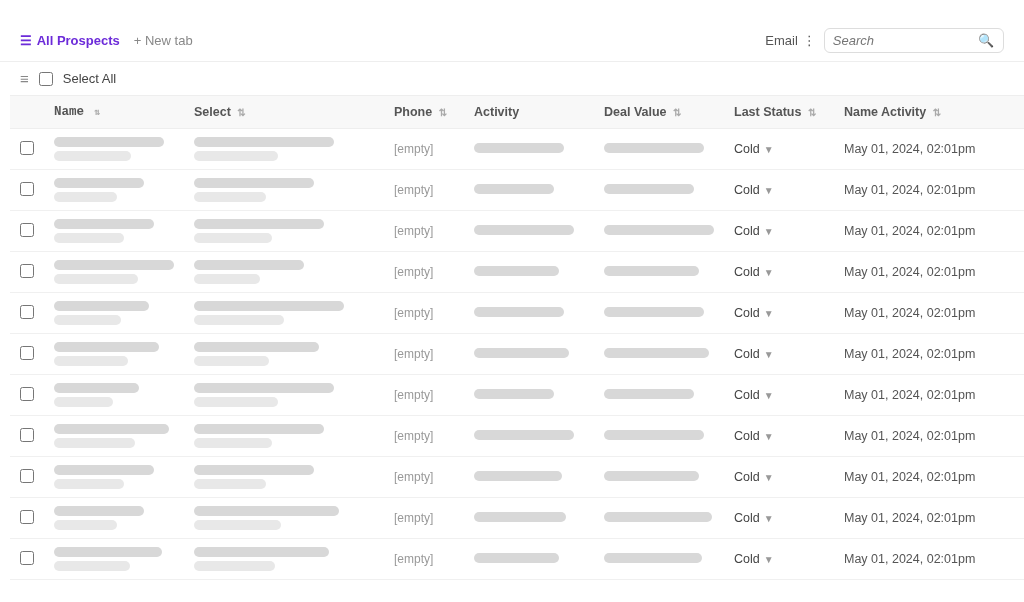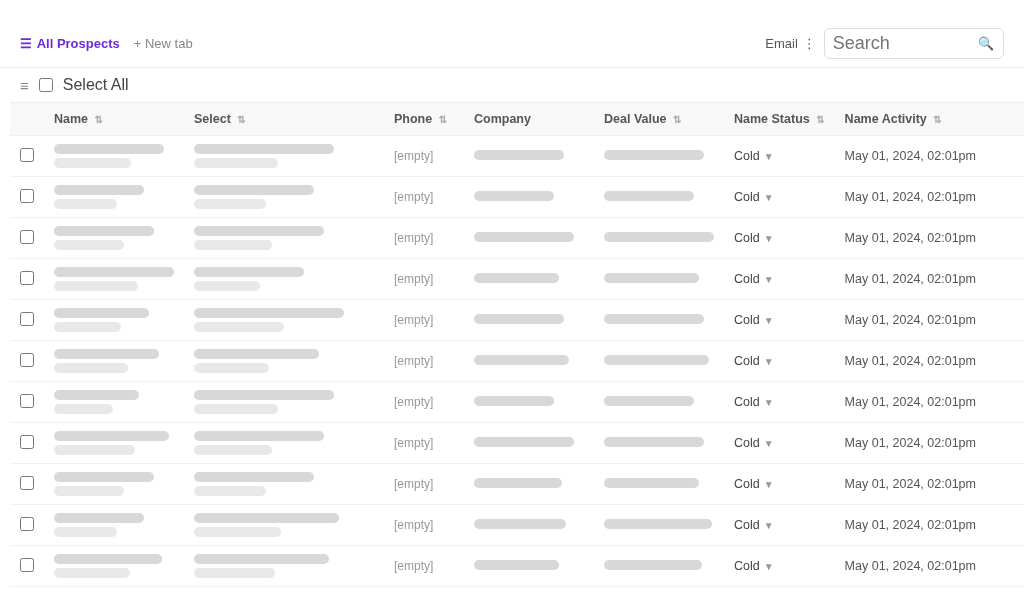--- a/index.html
+++ b/index.html
@@ -82,36 +82,37 @@
       align-items: center;
       border: 1px solid #ddd;
       border-radius: 6px;
       padding: 4px 8px;
       gap: 6px;
       background: #fff;
     }
     .search-input {
       border: none;
       outline: none;
-      font-size: 18px;
+      font-size: 13px;
       color: #0369a1;
       width: 140px;
       background: transparent;
+      font-style: italic;
     }
     .search-icon { color: #aaa; font-size: 13px; }
 
     .toolbar-row {
       display: flex;
       align-items: center;
       padding: 8px 20px;
       gap: 10px;
     }
     .hamburger-icon { color: #888; cursor: pointer; font-size: 15px; }
     .select-all-cb { width: 14px; height: 14px; cursor: pointer; }
-    .select-all-label { color: #444; font-size: 16px; cursor: pointer; }
+    .select-all-label { color: #444; font-size: 13px; cursor: pointer; }
 
     .table-wrapper {
       overflow-x: auto;
       padding: 0 10px;
     }
     table {
       width: 100%;
       border-collapse: collapse;
       font-size: 12.5px;
     }
@@ -154,21 +155,21 @@
       align-items: center;
       gap: 4px;
       white-space: nowrap;
     }
     .deal-status-label { color: #444; }
     .dropdown-arrow { color: #999; font-size: 10px; cursor: pointer; }
 
     .last-activity-cell { white-space: nowrap; color: #555; }
 
     .th-check { width: 30px; }
-    .th-name { min-width: 130px; }
+    .th-name { min-width: 130px; font-family: Liberation Mono, monospace; }
     .th-email { min-width: 200px; }
     .th-phone { min-width: 80px; }
     .th-company { min-width: 130px; }
     .th-dealval { min-width: 110px; margin-top: 10px; }
     .th-dealstatus { min-width: 110px; }
     .th-lastactivity { min-width: 180px; }
     .th-actions { width: 30px; }
   </style>
 </head>
 <body>
@@ -217,28 +218,28 @@
         </th>
         <th class="th-email">
           <span>Select</span>
           <span class="sort-icon">⇅</span>
         </th>
         <th class="th-phone">
           <span>Phone</span>
           <span class="sort-icon">⇅</span>
         </th>
         <th class="th-company">
-          <span>Company</span>
+          <span>Activity</span>
         </th>
         <th class="th-dealval">
           <span>Deal Value</span>
           <span class="sort-icon">⇅</span>
         </th>
         <th class="th-dealstatus">
-          <span>Name Status</span>
+          <span>Last Status</span>
           <span class="sort-icon">⇅</span>
         </th>
         <th class="th-lastactivity">
           <span>Name Activity</span>
           <span class="sort-icon">⇅</span>
         </th>
         <th class="th-actions"></th>
       </tr>
     </thead>
     <tbody id="table-body">

